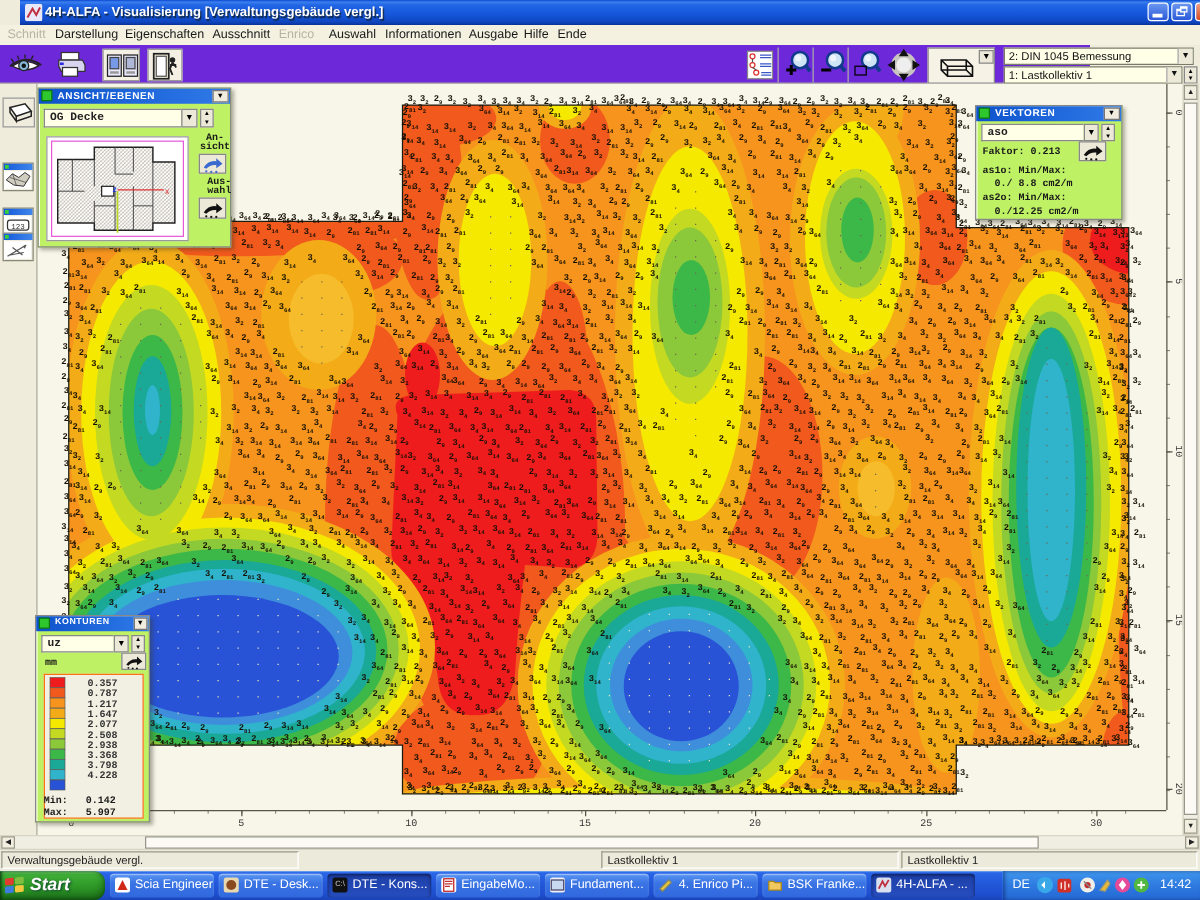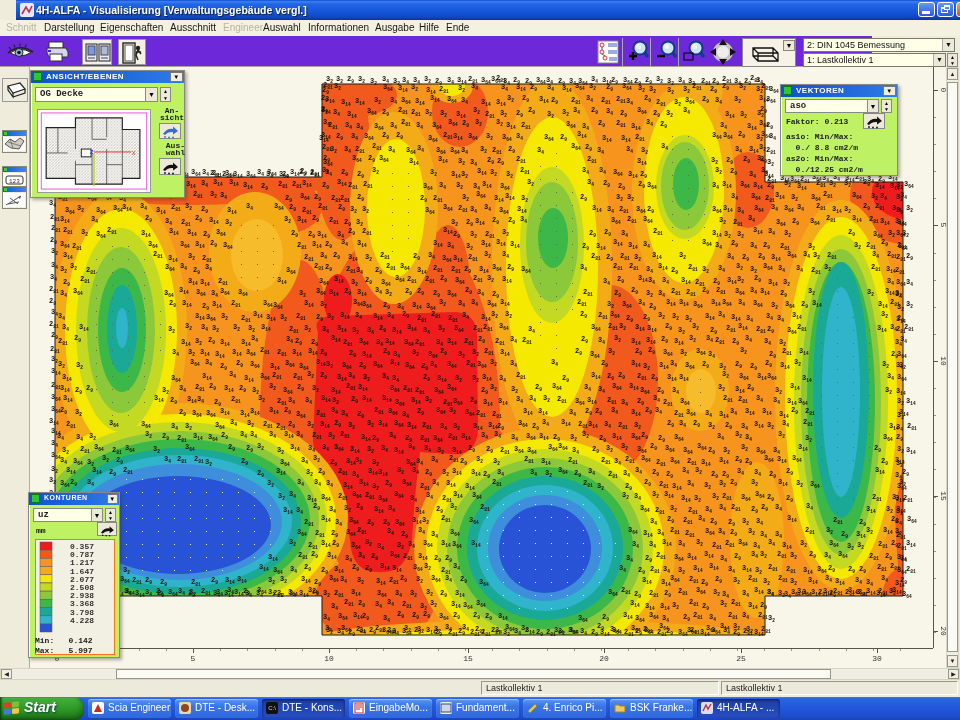--- a/index.html
+++ b/index.html
@@ -60,21 +60,21 @@
         <span style="position:absolute;left:3px;top:4px;width:7px;height:6px;border:1px solid #fff;border-top-width:2px"></span>
         <span style="position:absolute;left:6px;top:2px;width:6px;height:5px;border:1px solid #fff;border-top-width:2px;background:linear-gradient(180deg,#6a96f0,#4a7ae0)"></span>
       </div>
  <div class="tbtn" style="left:940px;background:linear-gradient(180deg,#f0a088,#d84a20);font-weight:bold">✕</div>
 </div>
 <div id="menu" class="abs">
  <span class="gray" style="left:6px">Schnitt</span>
  <span style="left:44px">Darstellung</span>
  <span style="left:100px">Eigenschaften</span>
  <span style="left:170px">Ausschnitt</span>
- <span class="gray" style="left:223px">Engineer</span>
+ <span class="gray" style="left:223px">Enrico</span>
  <span style="left:263px">Auswahl</span>
  <span style="left:308px">Informationen</span>
  <span style="left:375px">Ausgabe</span>
  <span style="left:419px">Hilfe</span>
  <span style="left:446px">Ende</span>
 </div>
 <div id="tools" class="abs">
  <div class="abs" style="left:6px;top:3px"><svg width="28" height="24" viewBox="0 0 28 24">
           <path d="M2 14 Q14 4 27 13" fill="none" stroke="#222" stroke-width="1.6"></path>
           <path d="M4 14 Q14 7 25 13.5 Q15 20 4 14Z" fill="#fff" stroke="#222"></path>
@@ -2585,20 +2585,21 @@
  <div class="sbtn" style="left:947px;top:0;width:11px;height:10px;font-size:6px;line-height:9px">▶</div>
 </div>
 
 <div class="abs sb" style="left:946px;top:67px;width:13px;height:601px">
  <div class="sbtn" style="left:0;top:0;width:11px;height:12px;font-size:6px;line-height:11px">▲</div>
  <div class="abs" style="left:0;top:14px;width:11px;height:570px;background:#fbfaf4;border:1px solid #98968a"></div>
  <div class="sbtn" style="left:0;top:587px;width:11px;height:12px;font-size:6px;line-height:11px">▼</div>
 </div>
 
 <div id="status" class="abs">
+ <div class="cell" style="left:1px;width:238px">Verwaltungsgebäude vergl.</div>
  <div class="cell" style="left:481px;width:238px">Lastkollektiv 1</div>
  <div class="cell" style="left:721px;width:237px">Lastkollektiv 1</div>
 </div>
 
 <div id="task" class="abs">
  <div id="start"><svg width="18" height="16" viewBox="0 0 18 16" style="position:absolute;left:3px;top:3px">
           <g transform="skewY(-6)">
             <rect x="1" y="3" width="7" height="5.5" rx="1" fill="#e23a2e"></rect>
             <rect x="9" y="3" width="7" height="5.5" rx="1" fill="#7fbf3f"></rect>
             <rect x="1" y="9.5" width="7" height="5.5" rx="1" fill="#3e7de0"></rect>
@@ -2621,20 +2622,38 @@
           </svg></span>Fundament...</div>
  <div class="task-btn" style="left:523px;width:83px"><span class="ticon"><svg width="12" height="12">
             <path d="M1 9 L8 2 L10 4 L3 11 Z" fill="#e8c838" stroke="#886"></path>
           </svg></span>4. Enrico Pi...</div>
  <div class="task-btn" style="left:610px;width:83px"><span class="ticon"><svg width="12" height="12">
             <path d="M1 3 H5 L6 4 H11 V10 H1 Z" fill="#f0c860" stroke="#a8861a"></path>
           </svg></span>BSK Franke...</div>
  <div class="task-btn dark" style="left:697px;width:83px"><span class="ticon" style="background:#d8e0f0"><svg width="12" height="12">
             <path d="M2 9 L5 3 L7 7 L10 2" stroke="#c03040" fill="none" stroke-width="1.4"></path>
           </svg></span>4H-ALFA - ...</div>
+ <div id="tray">
+  <span class="abs" style="left:8px;top:5px">DE</span>
+  <svg class="abs" style="left:26px;top:4px" width="100" height="15" viewBox="0 0 100 15">
+    <circle cx="8" cy="7" r="6.5" fill="#38a8e8"></circle>
+          <path d="M5 7 L8 4 L8 10 Z" fill="#fff"></path>
+    <rect x="18" y="2" width="11" height="11" rx="2" fill="#d03028"></rect>
+          <path d="M21 5 V10 M24 4 L24 11 M27 6 V9" stroke="#fff"></path>
+    <circle cx="42" cy="7" r="6" fill="#f0f0e8"></circle>
+          <circle cx="42" cy="7" r="2.5" fill="#c03030"></circle>
+          <path d="M39 4 L45 10" stroke="#888"></path>
+    <path d="M52 11 L58 3 L60 6 L56 12 Z" fill="#e8b838" stroke="#997"></path>
+    <circle cx="70" cy="7" r="6" fill="#e84a9a"></circle>
+          <path d="M67 7 L70 3 L73 7 L70 11 Z" fill="#fff"></path>
+    <circle cx="85" cy="7" r="6" fill="#50b840"></circle>
+          <path d="M82 7 H88 M85 4 V10" stroke="#fff" stroke-width="1.5"></path>
+  </svg>
+  <span class="abs" style="left:126px;top:5px">14:42</span>
+ </div>
 </div>
 
 <div class="pal" style="left:30px;top:70px;width:155px;height:128px">
  <div class="ptit">ANSICHT/EBENEN<span class="pbtn">▼</span></div>
  <div class="pcombo" style="left:4px;top:16px;width:110px;height:15px">OG Decke</div>
  <div class="parrow" style="left:114px;top:16px;width:13px;height:15px;font-size:7px;line-height:14px">▼</div>
  <div class="spin" style="left:129px;top:16px;height:15px;line-height:6.5px">▲<br>▼</div>
  <svg width="114" height="84" viewBox="0 0 114 84" style="position:absolute;left:6px;top:38px;background:#fff;border:1px solid #999">
 <defs>
           <pattern id="hat" width="3" height="3" patternUnits="userSpaceOnUse">

